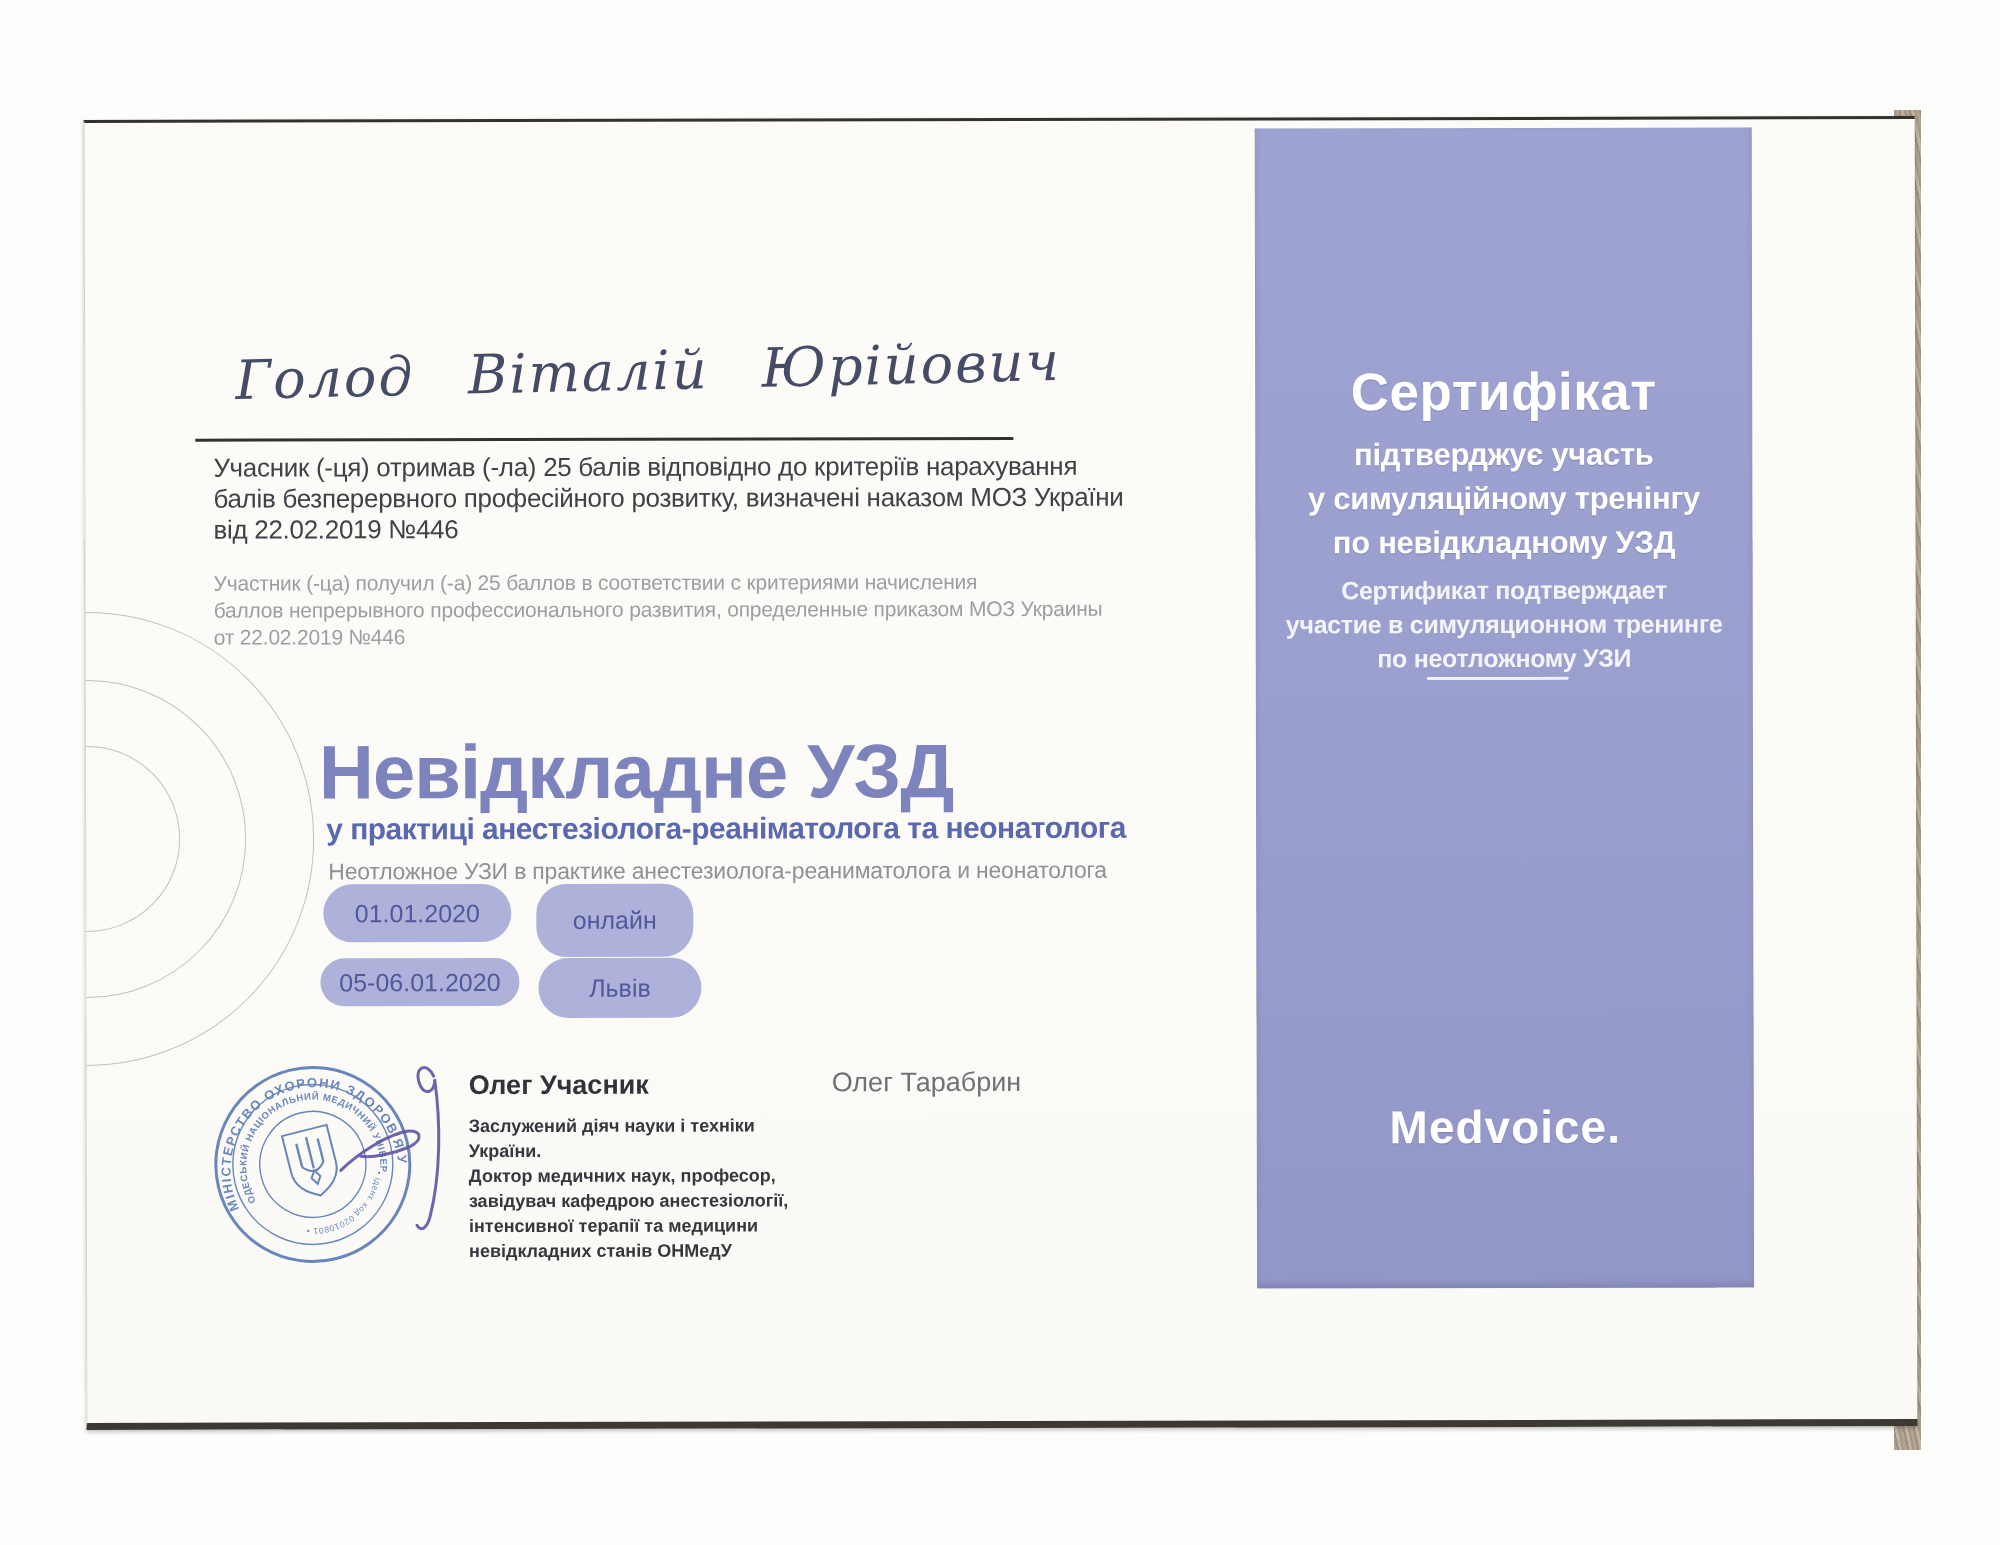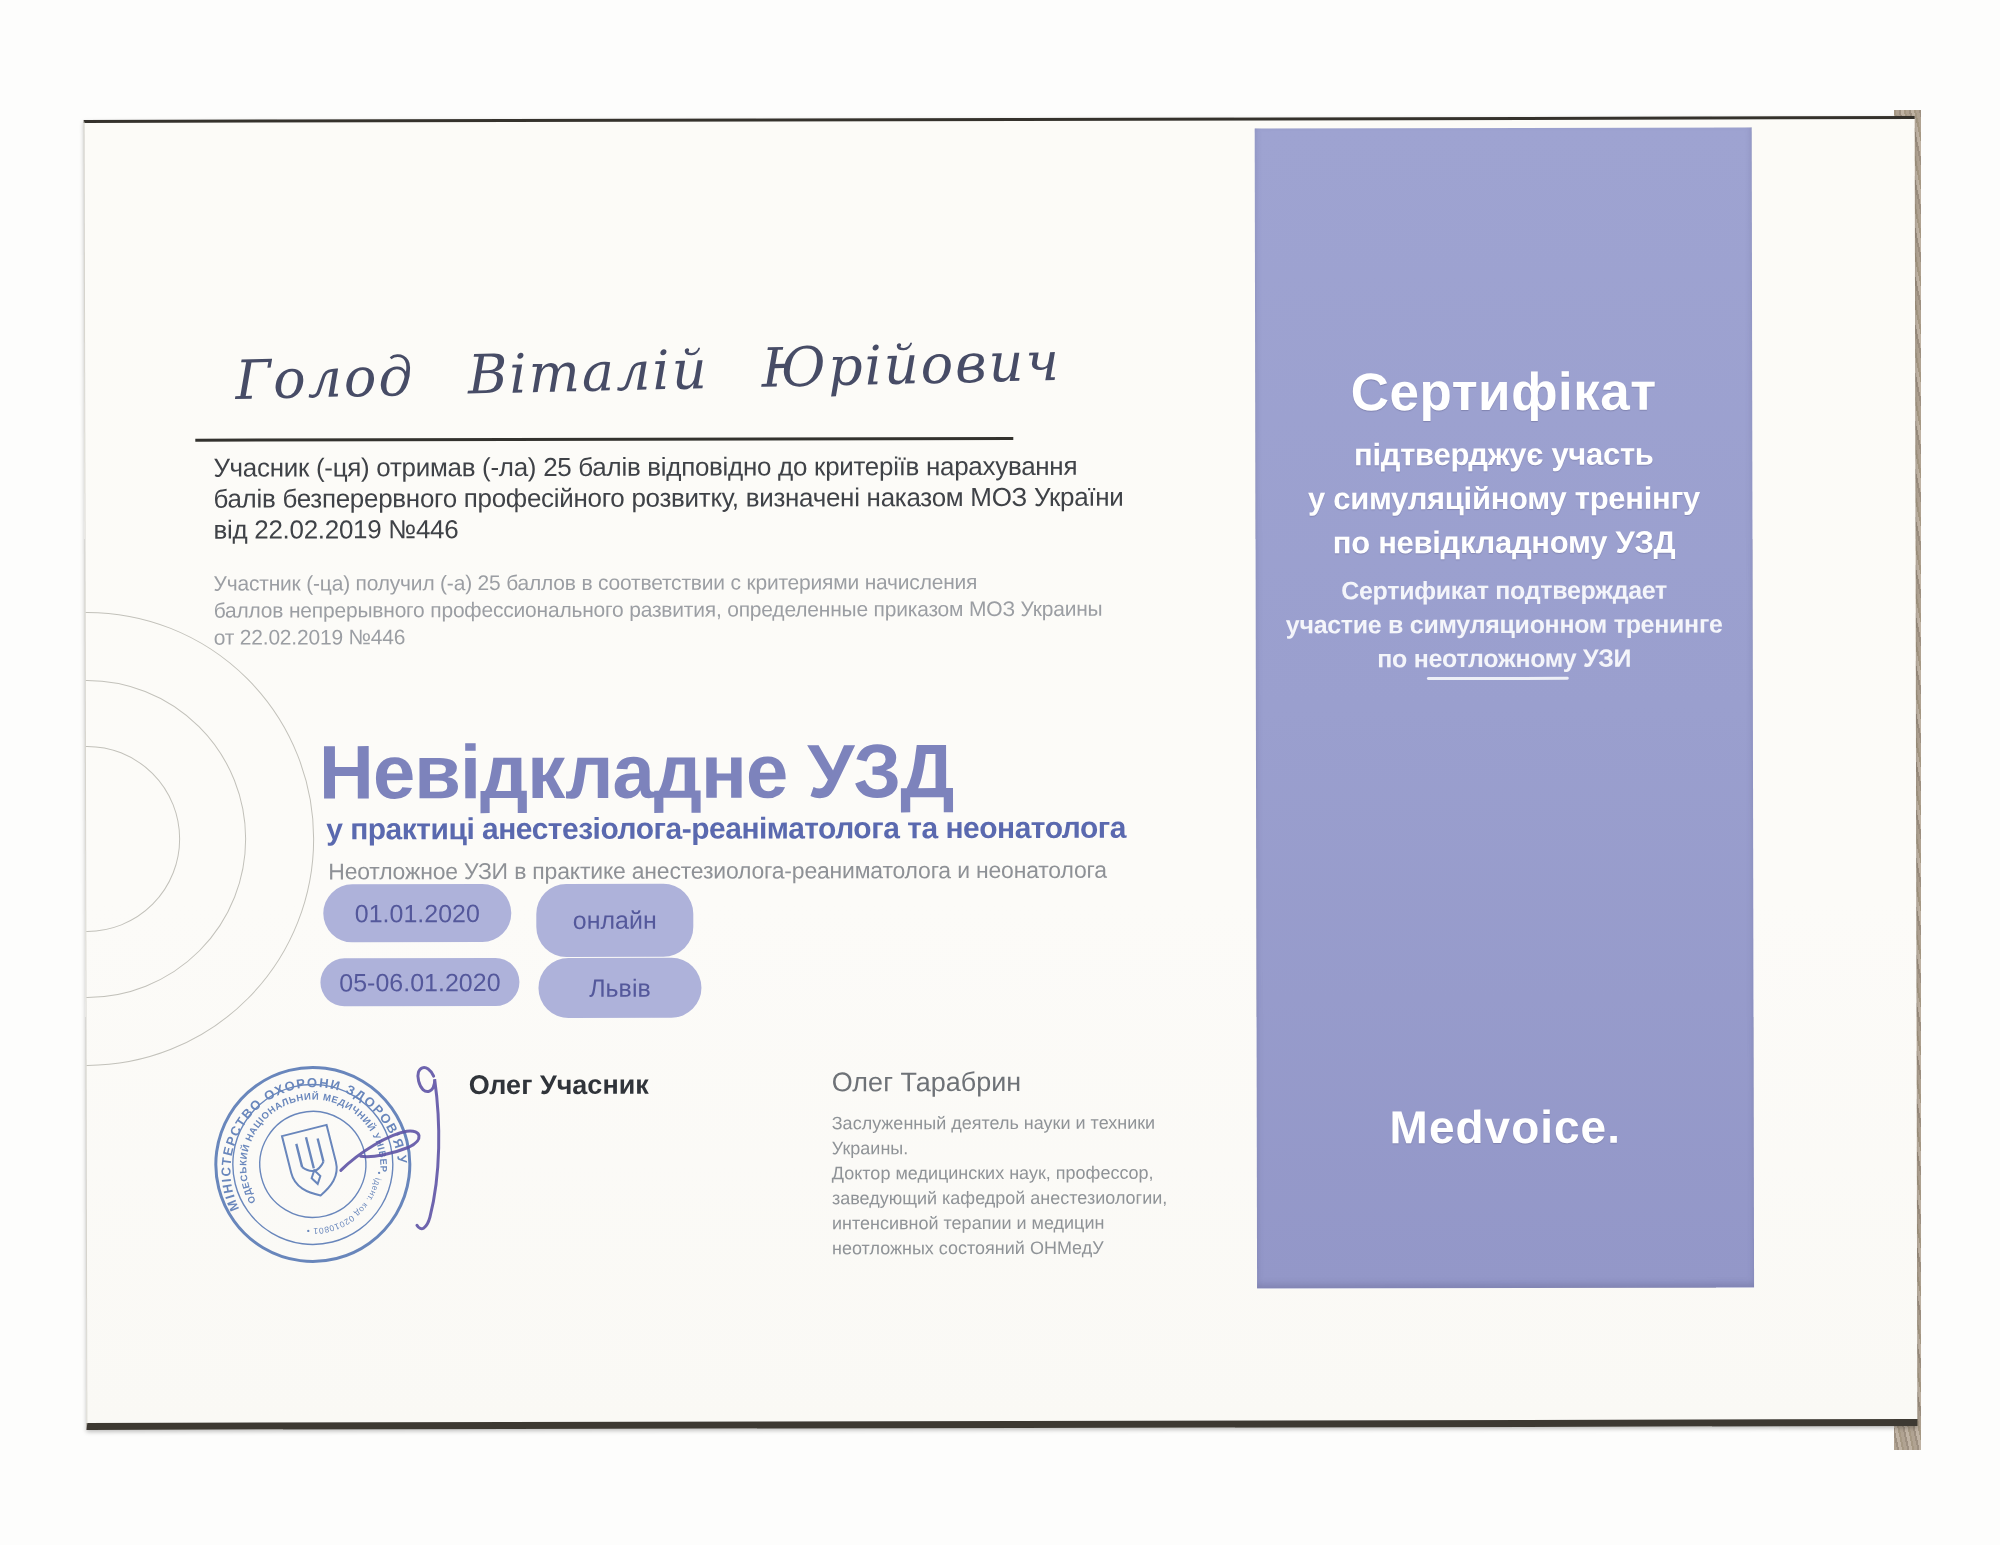--- a/index.html
+++ b/index.html
@@ -183,26 +183,26 @@
     </svg>
 
     <svg class="sig" viewBox="0 0 230 200">
       <g fill="none" stroke="#5f54a6" stroke-width="3" stroke-linecap="round" opacity="0.9">
         <path d="M 14,118 C 32,100 62,82 80,79 C 95,77 97,88 82,95 C 67,101 46,106 34,104"></path>
         <path d="M 107,24 C 101,10 88,14 92,29 C 96,45 109,41 108,27 C 114,70 114,122 103,165 C 100,176 94,180 90,173"></path>
       </g>
     </svg>
 
     <div class="sign-name-ua">Олег Учасник</div>
+    <div class="sign-title-ua">Заслужений діяч науки і техніки України.
+Доктор медичних наук, професор,
+завідувач кафедрою анестезіології,
+інтенсивної терапії та медицини
+невідкладних станів ОНМедУ</div>
     <div class="sign-name-ru">Олег Тарабрин</div>
-    <div class="sign-title-ru">Заслуженный деятель науки и техники Украины.
-Доктор медицинских наук, профессор,
-заведующий кафедрой анестезиологии,
-интенсивной терапии и медицин
-неотложных состояний ОНМедУ</div>
 
     <div class="panel">
       <div class="panel-title">Сертифікат</div>
       <div class="panel-sub-ua">підтверджує участь
 у симуляційному тренінгу
 по невідкладному УЗД</div>
       <div class="panel-sub-ru">Сертификат подтверждает
 участие в симуляционном тренинге
 по неотложному УЗИ</div>
       <div class="panel-divider"></div>

